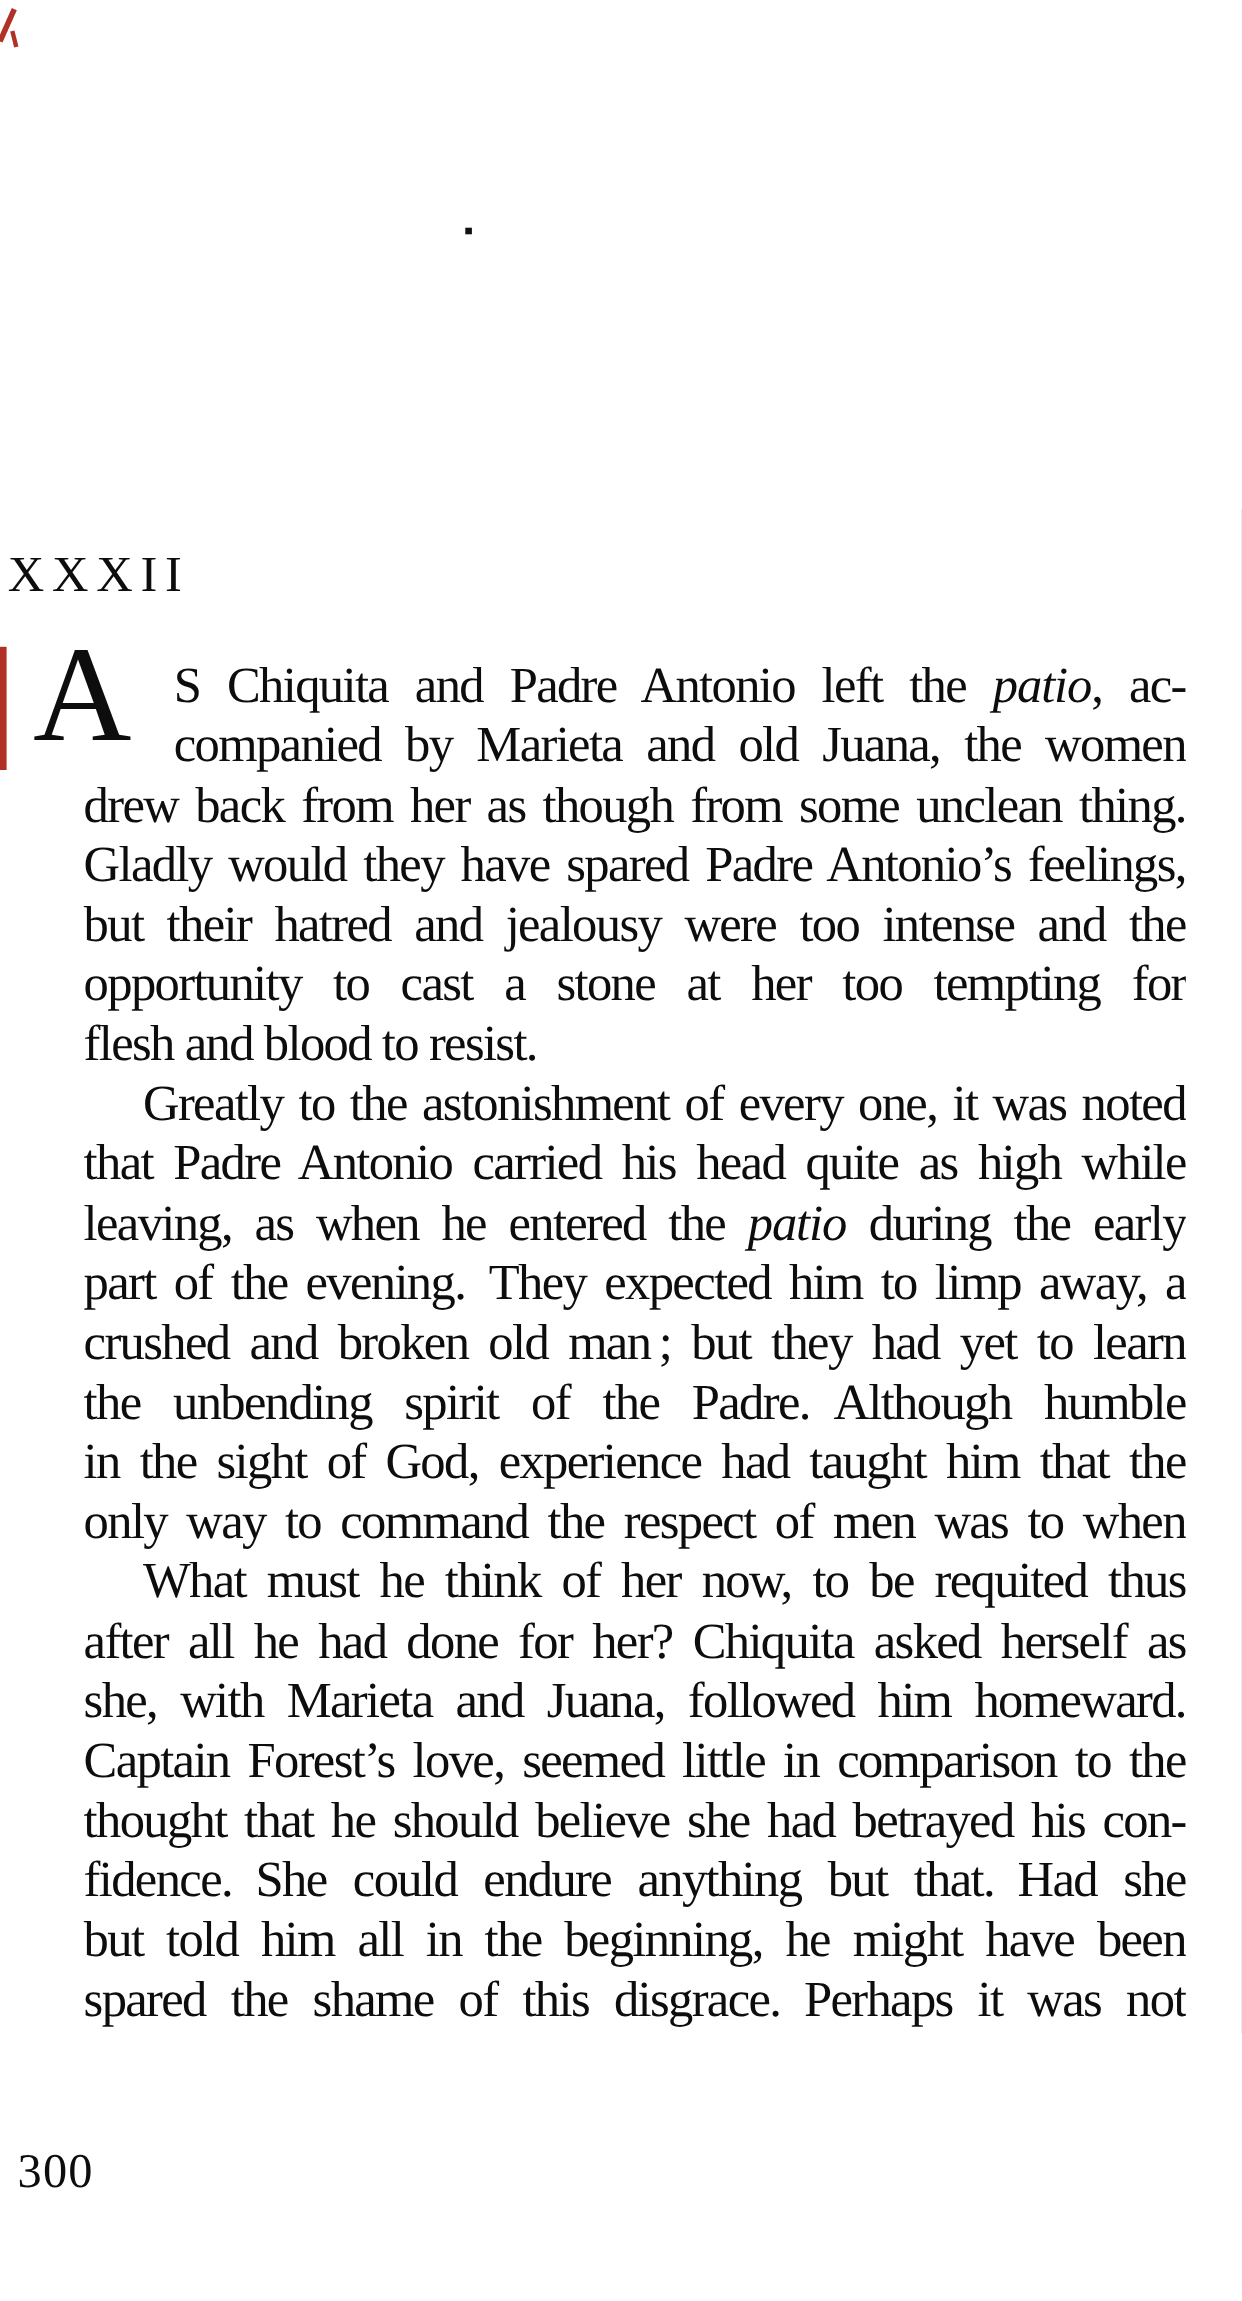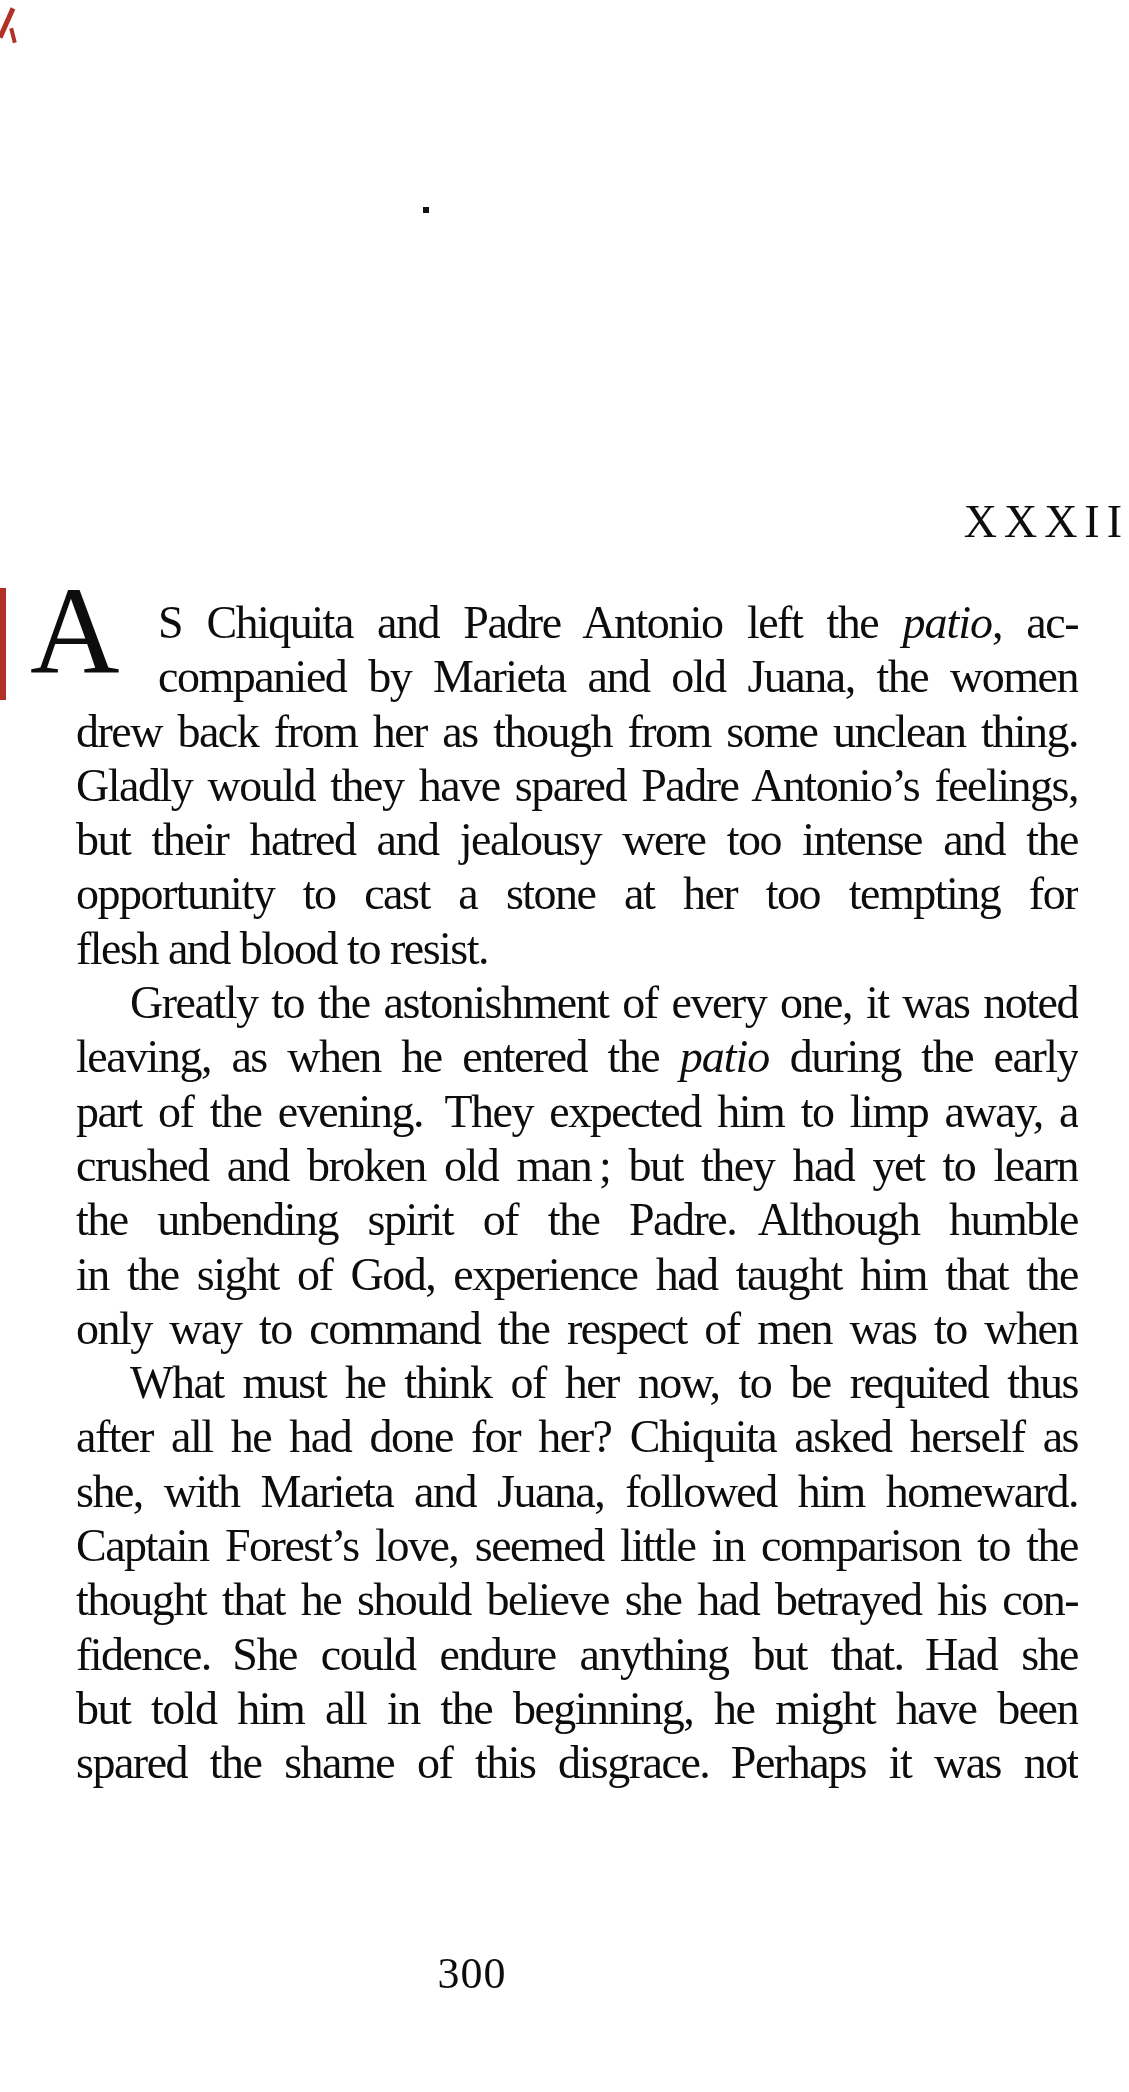--- a/index.html
+++ b/index.html
@@ -16,21 +16,21 @@
     position:absolute;left:423px;top:207px;width:6px;height:6px;
     background:#111;
   }
   .mark{position:absolute;}
   .mark.corner-a{left:4px;top:7px;width:5px;height:32px;transform:rotate(24deg);}
   .mark.corner-b{left:11px;top:28px;width:4px;height:15px;transform:rotate(-14deg);}
   .mark.edge{left:0px;top:588px;width:6px;height:112px;}
   
   .heading{
     position:absolute;left:0;top:499px;width:1129px;
-    text-align:right;
+    text-align:left;
     font-size:46px;line-height:46px;
     letter-spacing:7px;
     text-indent:7px; 
     white-space:nowrap;
   }
   
   .textblock{
     position:absolute;left:42px;top:596px;width:1036px;
   }
   .line{
@@ -48,22 +48,22 @@
   .line.indent{padding-left:54px;}
   .line i{font-style:italic;letter-spacing:-1px;}
   
   .dropcap{
     position:absolute;left:30px;top:570px;
     font-size:124px;line-height:1;
     letter-spacing:0;
   }
   
   .pagenum{
-    position:absolute;left:4px;top:1954px;width:936px;height:40px;
-    line-height:40px;text-align:center;
+    position:absolute;left:16px;top:1954px;width:936px;height:40px;
+    line-height:40px;text-align:left;
     font-size:44px;letter-spacing:1px;
   }
 </style>
 </head>
 <body>
 
 <div class="page" style="background: rgb(255, 255, 255); color: rgb(13, 13, 13);">
 
   <div class="mark corner-a" style="background: rgb(178, 49, 38);"></div>
   <div class="mark corner-b" style="background: rgb(178, 49, 38);"></div>
@@ -77,20 +77,21 @@
 
   <div class="textblock">
       <div class="line drop"><span>S Chiquita and Padre Antonio left the </span><i>patio</i><span>, ac-</span></div>
       <div class="line drop"><span>companied by Marieta and old Juana, the women</span></div>
       <div class="line"><span>drew back from her as though from some unclean thing.</span></div>
       <div class="line"><span>Gladly would they have spared Padre Antonio’s feelings,</span></div>
       <div class="line"><span>but their hatred and jealousy were too intense and the</span></div>
       <div class="line"><span>opportunity to cast a stone at her too tempting for</span></div>
       <div class="line end"><span>flesh and blood to resist.</span></div>
       <div class="line indent"><span>Greatly to the astonishment of every one, it was noted</span></div>
+      <div class="line"><span>that Padre Antonio carried his head quite as high while</span></div>
       <div class="line"><span>leaving, as when he entered the </span><i>patio</i><span> during the early</span></div>
       <div class="line"><span>part of the evening. They expected him to limp away, a</span></div>
       <div class="line"><span>crushed and broken old man ; but they had yet to learn</span></div>
       <div class="line"><span>the unbending spirit of the Padre. Although humble</span></div>
       <div class="line"><span>in the sight of God, experience had taught him that the</span></div>
       <div class="line"><span>only way to command the respect of men was to when</span></div>
       <div class="line indent"><span>What must he think of her now, to be requited thus</span></div>
       <div class="line"><span>after all he had done for her? Chiquita asked herself as</span></div>
       <div class="line"><span>she, with Marieta and Juana, followed him homeward.</span></div>
       <div class="line"><span>Captain Forest’s love, seemed little in comparison to the</span></div>

